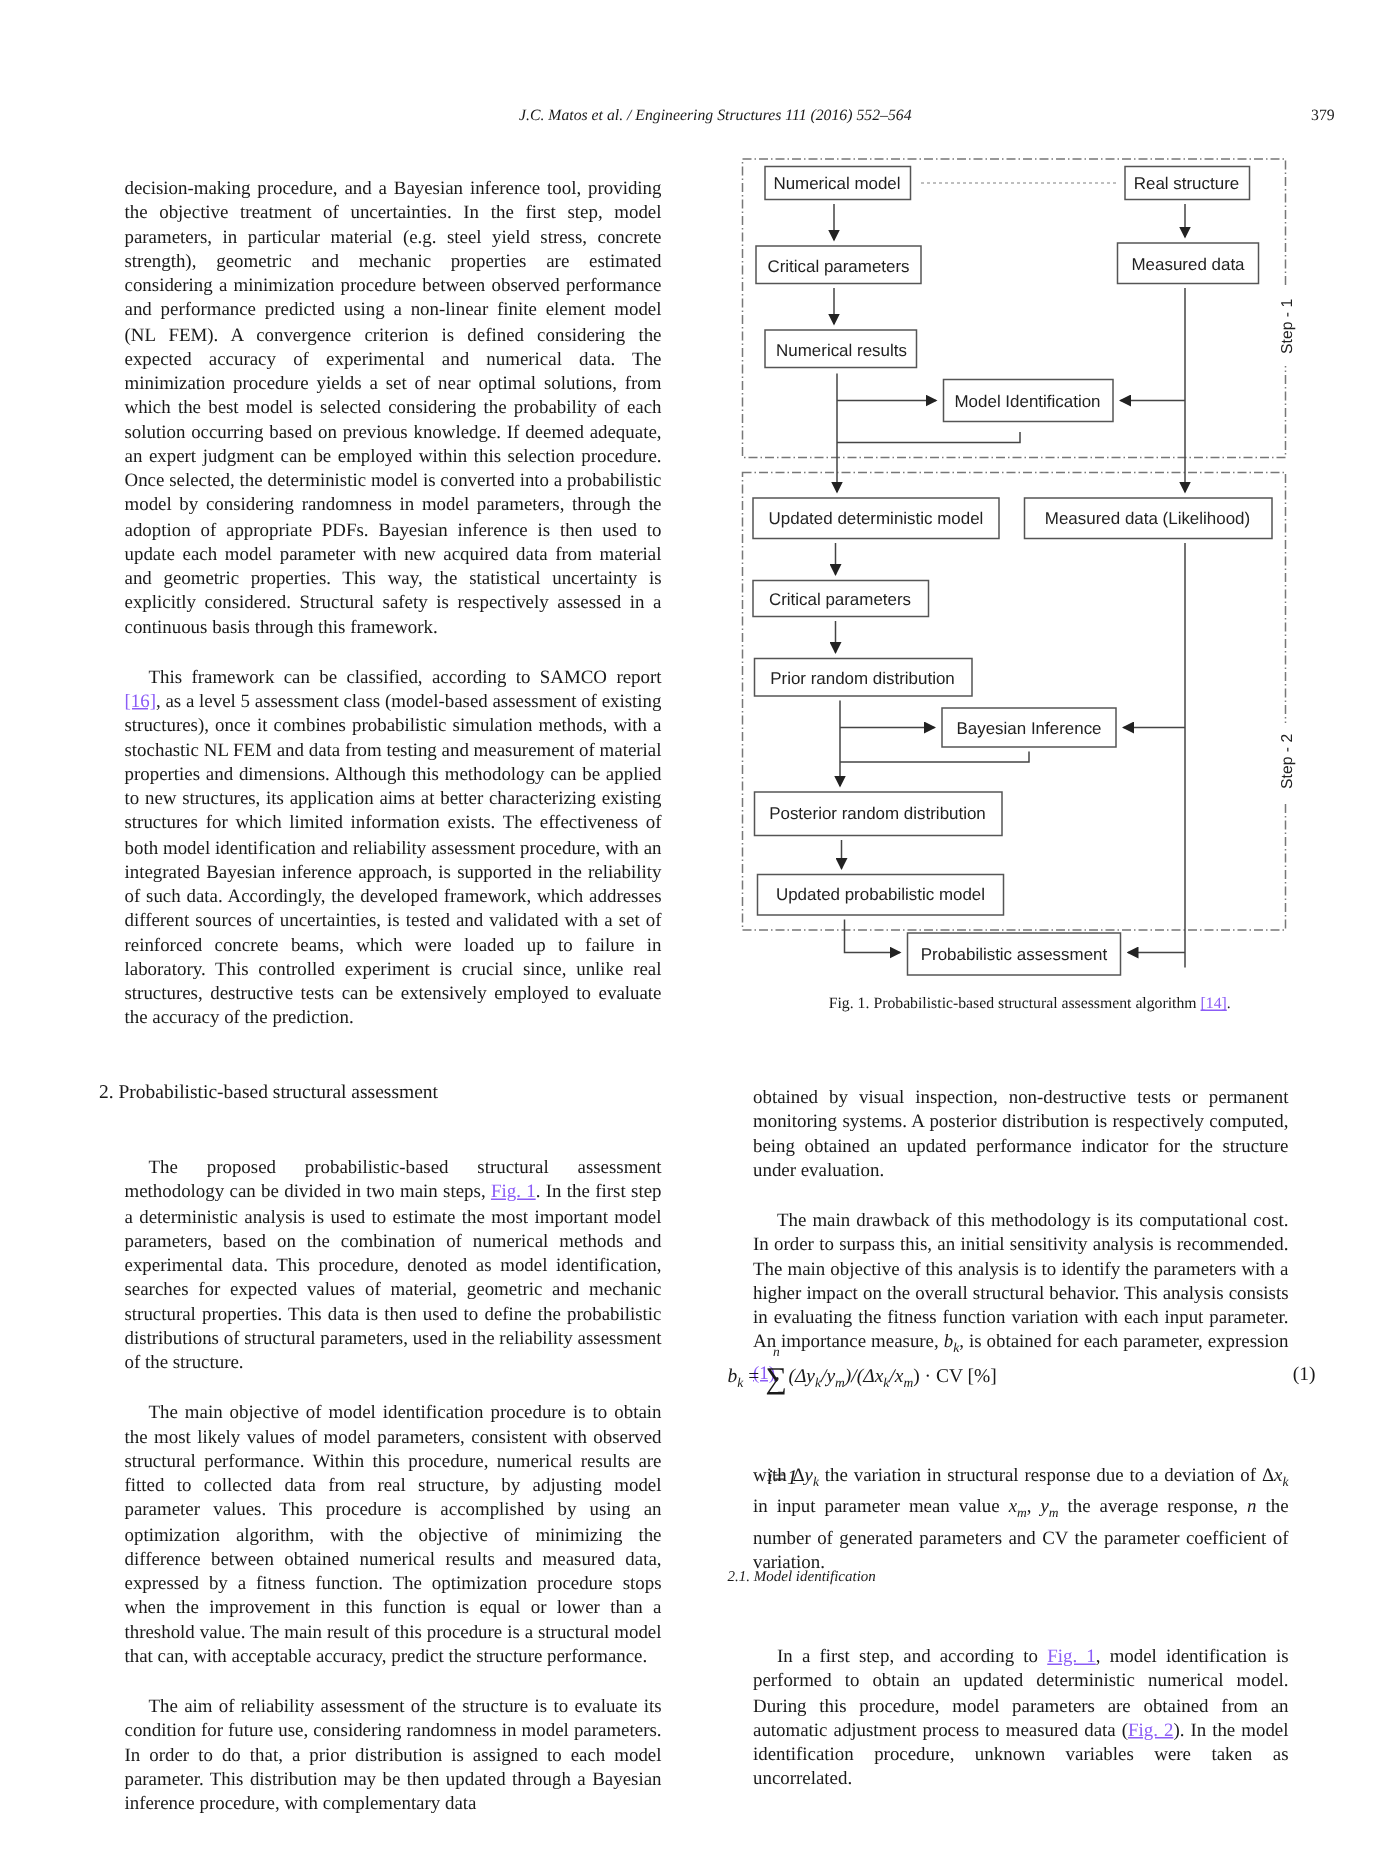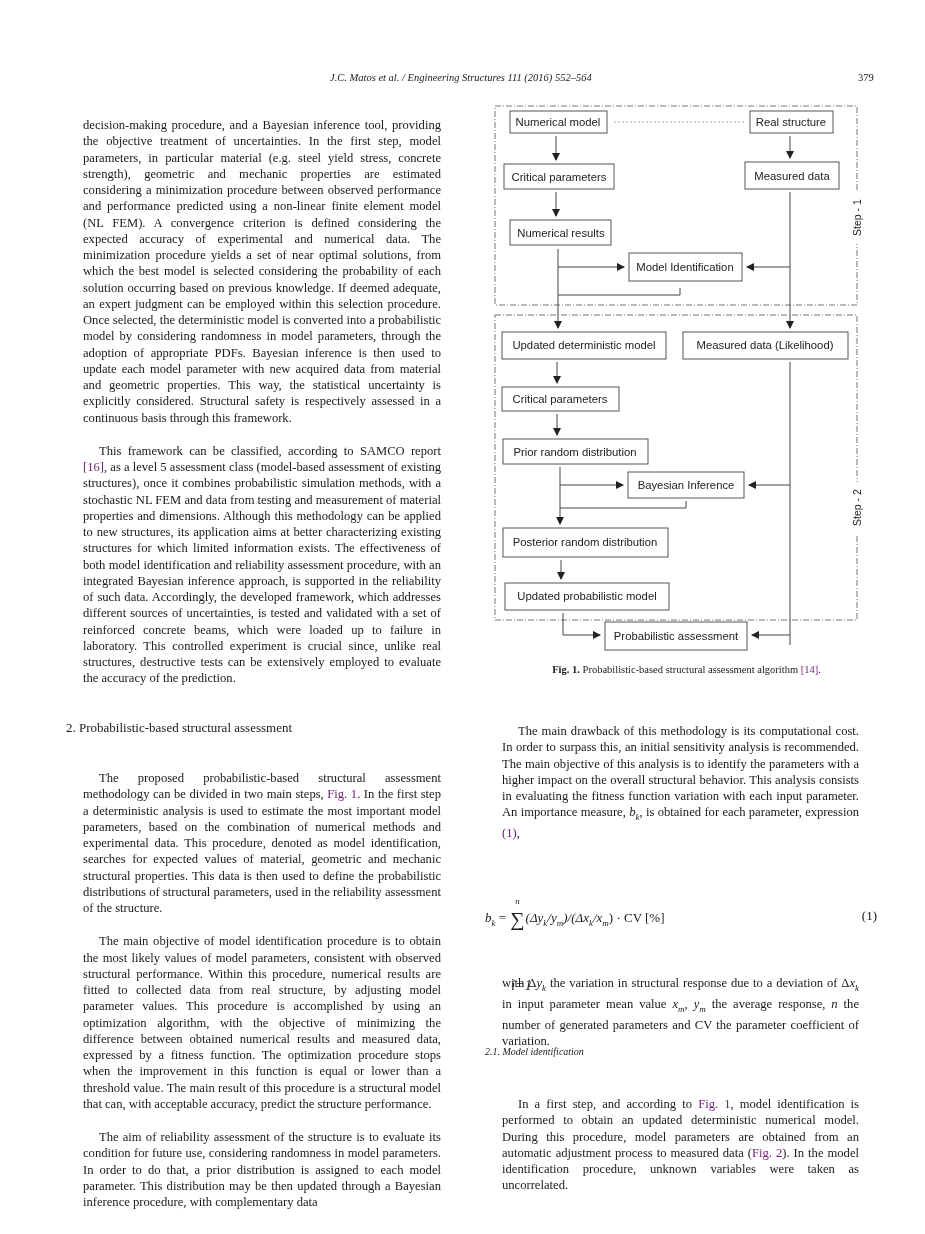--- a/index.html
+++ b/index.html
@@ -1,31 +1,31 @@
 <!DOCTYPE html>
 <html><head>
 <meta charset="utf-8">
 <style>
   html, body { margin: 0; padding: 0; background: #ffffff; }
   body { width: 925px; height: 1234px; position: relative; overflow: hidden;
          font-family: "Liberation Serif", "DejaVu Serif", serif; color: #1a1a1a; }
-  .running-head { position: absolute; top: 72px; left: 0; width: 752px; height: 16px;
+  .running-head { position: absolute; top: 72px; left: 16px; width: 752px; height: 16px;
          font-size: 10.5px; font-style: italic; }
   .running-head .cite { position: absolute; left: 330px; top: 0; }
   .running-head .pageno { position: absolute; left: 858px; top: 0; font-style: normal; }
   .col { position: absolute; font-size: 12.6px; line-height: 16.25px; text-align: justify; }
   .col p { margin: 17px; }
   .col p.indent { text-indent: 16px; }
   #left-col { left: 66px; width: 392px; }
-  .link { color: #701a75; }
+  .link { color: #8b5cf6; text-decoration: underline; }
   .sec-title { position: absolute; left: 66px; top: 720px; font-weight: normal; font-size: 13px; }
   .subsec-title { position: absolute; left: 485px; top: 1046px; font-style: italic; font-size: 10px; }
   .fig-caption { position: absolute; left: 485px; top: 664px; width: 392px; text-align: center;
                  font-size: 10.5px; }
-  .fig-caption b { font-weight: bold; padding-left: 11px; }
+  .fig-caption b { font-weight: normal; padding-left: 11px; }
   .equation { position: absolute; left: 485px; top: 896px; width: 392px; height: 46px;
               font-size: 13px; }
   .eq-body { position: absolute; left: 0; top: 12px; font-style: italic; }
   .eq-sum { position: relative; display: inline-block; font-size: 20px; font-style: normal;
             vertical-align: -4px; margin: 0 1px; }
   .eq-sum .up { position: absolute; top: -12px; left: 5px; font-size: 9px; font-style: italic; }
   .eq-sum .lo { position: absolute; top: 22px; left: 1px; font-size: 14px; font-style: italic; white-space: nowrap; margin-top: 48px; }
   .eq-num { position: absolute; right: 0; top: 12px; font-style: normal; }
   .up-rm { font-style: normal; }
   sub { font-size: 9px; }
@@ -122,20 +122,21 @@
     <text x="587" y="600">Updated probabilistic model</text>
     <text x="676" y="640">Probabilistic assessment</text>
   </g>
 </svg>
 
 <div class="fig-caption">
   <b>Fig. 1.</b><span> Probabilistic-based structural assessment algorithm </span><a class="link">[14]</a><span>.</span>
 </div>
 
 <div class="col" style="left:485px; width:391px; top:706px;">
+  <p>obtained by visual inspection, non-destructive tests or permanent monitoring systems. A posterior distribution is respectively computed, being obtained an updated performance indicator for the structure under evaluation.</p>
   <p class="indent"><span>The main drawback of this methodology is its computational cost. In order to surpass this, an initial sensitivity analysis is recommended. The main objective of this analysis is to identify the parameters with a higher impact on the overall structural behavior. This analysis consists in evaluating the fitness function variation with each input parameter. An importance measure, </span><i>b</i><sub><i>k</i></sub><span>, is obtained for each parameter, expression </span><a class="link">(1)</a><span>,</span></p>
 </div>
 
 <div class="equation">
   <div class="eq-body"><span>b</span><sub>k</sub><span class="up-rm"> = </span><span class="eq-sum">∑<span class="up">n</span><span class="lo">i=1</span></span><span>(Δy</span><sub>k</sub><span>/y</span><sub>m</sub><span>)/(Δx</span><sub>k</sub><span>/x</span><sub>m</sub><span class="up-rm">) · CV [%]</span></div>
   <div class="eq-num">(1)</div>
 </div>
 
 <div class="col" style="left:485px; width:391px; top:958px;">
   <p><span>with Δ</span><i>y</i><sub><i>k</i></sub><span> the variation in structural response due to a deviation of Δ</span><i>x</i><sub><i>k</i></sub><span> in input parameter mean value </span><i>x</i><sub><i>m</i></sub><span>, </span><i>y</i><sub><i>m</i></sub><span> the average response, </span><i>n</i><span> the number of generated parameters and CV the parameter coefficient of variation.</span></p>

